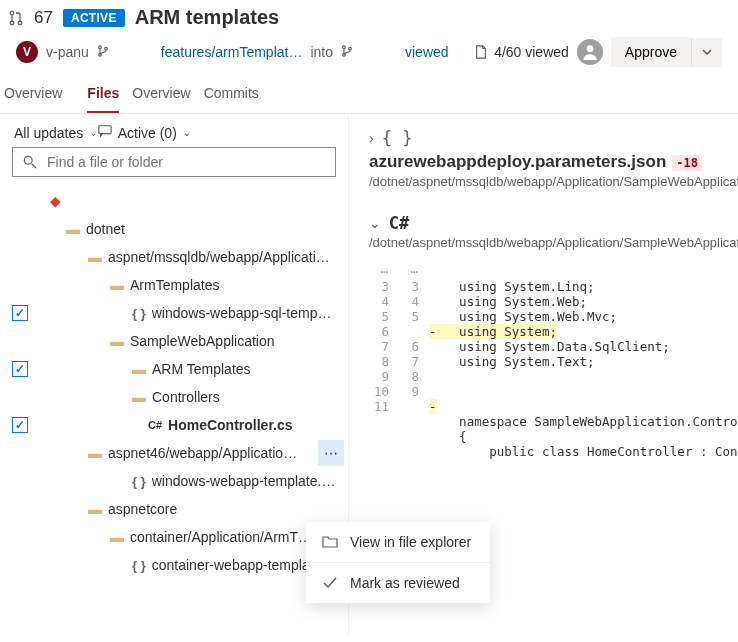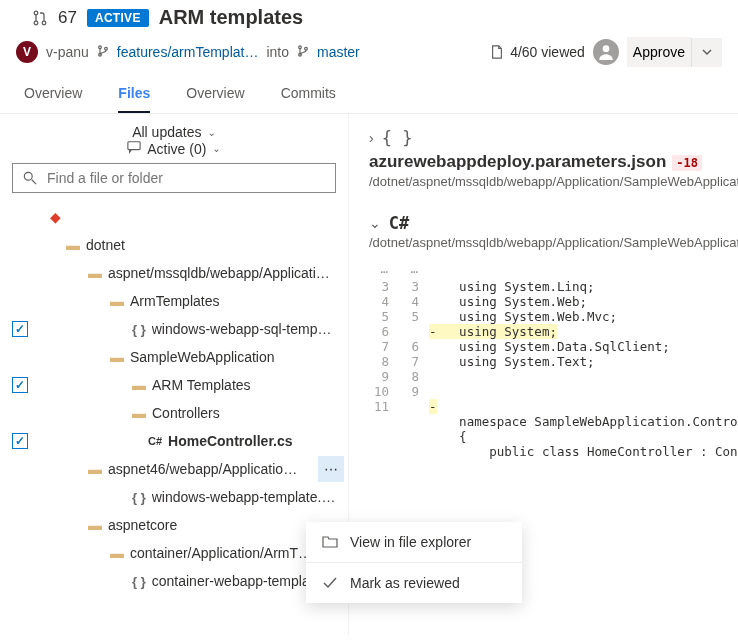--- a/index.html
+++ b/index.html
@@ -9,21 +9,21 @@
     font-size: 14px;
     color: #323130;
     background: #fff;
     width: 738px;
     height: 642px;
     overflow: hidden;
   }
   .header-row {
     display: flex;
     align-items: center;
-    padding: 6px 32px;
+    padding: 6px 8px;
     gap: 10px;
   }
   .pr-icon { color: #605e5c; font-size: 16px; display: flex; align-items: center; }
   .pr-num { font-size: 17px; color: #323130; }
   .badge-active {
     background: #0078d4;
     color: #fff;
     font-size: 12px;
     font-weight: 600;
     padding: 2px 8px;
@@ -37,56 +37,55 @@
     padding: 2px 16px 10px 16px;
     gap: 8px;
     color: #605e5c;
   }
   .avatar {
     width: 22px; height: 22px; border-radius: 50%;
     background: #750b1c; color: #fff; font-size: 12px; font-weight: 600;
     display: flex; align-items: center; justify-content: center;
   }
   .branch-icon { color: #605e5c; font-size: 12px; }
-  .link { color: #005a9e; }
+  .link { color: #005a9e; margin-left: 44px; }
   .spacer { flex: 1; }
   .viewed { display: flex; align-items: center; gap: 6px; color: #323130; }
   .user-icon {
     width: 26px; height: 26px; border-radius: 50%;
     background: #a19f9d; display: flex; align-items: center; justify-content: center;
   }
   .approve-btn {
     display: flex; align-items: center;
   }
   .approve-main {
-    background: #f3f2f1; border: none; padding: 7px 6px; font-size: 14px;
+    background: #f3f2f1; border: none; padding: 7px 14px; font-size: 14px;
     cursor: pointer;
   }
   .approve-caret {
     background: #f3f2f1; border: none; border-left: 1px solid #e1dfdd;
     padding: 7px 10px; cursor: pointer;
   }
   .tabs {
-    display: flex; gap: 36px; padding: 0 24px;
+    display: flex; gap: 13px; padding: 0 4px;
     border-bottom: 1px solid #edebe9;
   }
   .tab { padding: 8px 0 10px 0; color: #605e5c; cursor: pointer; }
-  .tab.active { color: #3b82f6; border-bottom: 2px solid #0f172a; font-weight: 600; }
+  .tab.active { color: #7f1d1d; border-bottom: 2px solid #b91c1c; font-weight: 600; margin-left: 12px; }
   .main {
     display: flex;
     height: calc(100% - 120px);
   }
   .left {
     width: 348px; display: flex; flex-direction: column;
     position: relative;
   }
   .left-top {
     display: flex; justify-content: flex-start; align-items: center;
     padding: 10px 14px 6px 14px;
-    flex-direction: column;
   }
   .dd { display: flex; align-items: center; gap: 6px; color: #323130; cursor: pointer; }
   .chev { font-size: 10px; color: #605e5c; }
   .comment-icon { font-size: 13px; }
   .search {
     margin: 0 12px 10px 12px;
     display: flex; align-items: center; gap: 8px;
     border: 1px solid #8a8886; padding: 5px 10px;
   }
   .search input { border: none; outline: none; flex: 1; font-size: 14px; }
@@ -117,21 +116,21 @@
   .more {
     width: 26px; height: 26px; display: flex; align-items: center; justify-content: center;
     background: #deecf9; cursor: pointer; flex-shrink: 0;
     position: absolute; right: 4px;
   }
   .context-menu {
     position: absolute;
     top: 522px; left: 306px;
     background: #fff;
     box-shadow: 0 4px 16px rgba(0,0,0,0.15);
-    width: 216px; z-index: 10;
+    width: 184px; z-index: 10;
   }
   .menu-item {
     display: flex; align-items: center; gap: 12px;
     padding: 12px 16px; cursor: pointer;
   }
   .menu-divider { height: 1px; background: #edebe9; margin: 0; }
   .right {
     flex: 1; padding: 14px 0 0 20px; overflow: hidden;
     border-left: 1px solid #f3f2f1;
   }
@@ -187,21 +186,21 @@
   <span class="link">features/armTemplat…</span>
   <span>into</span>
   <span class="branch-icon">
     <svg width="12" height="12" viewBox="0 0 16 16" fill="none" stroke="#605e5c" stroke-width="1.5">
         <circle cx="4" cy="3" r="1.8"></circle>
         <circle cx="4" cy="13" r="1.8"></circle>
         <circle cx="12" cy="5" r="1.8"></circle>
         <path d="M4 5v6M12 7c0 4-8 2-8 6"></path>
       </svg>
   </span>
-  <span class="link">master</span>
+  <span class="link">viewed</span>
   <div class="spacer"></div>
   <div class="viewed">
     <svg width="14" height="14" viewBox="0 0 16 16" fill="none" stroke="#605e5c" stroke-width="1.3">
         <path d="M3 1h7l3 3v11H3z"></path>
         <path d="M10 1v3h3"></path>
       </svg>
     <span>4/60 viewed</span>
   </div>
   <div class="user-icon">
     <svg width="18" height="18" viewBox="0 0 16 16" fill="#fff">

